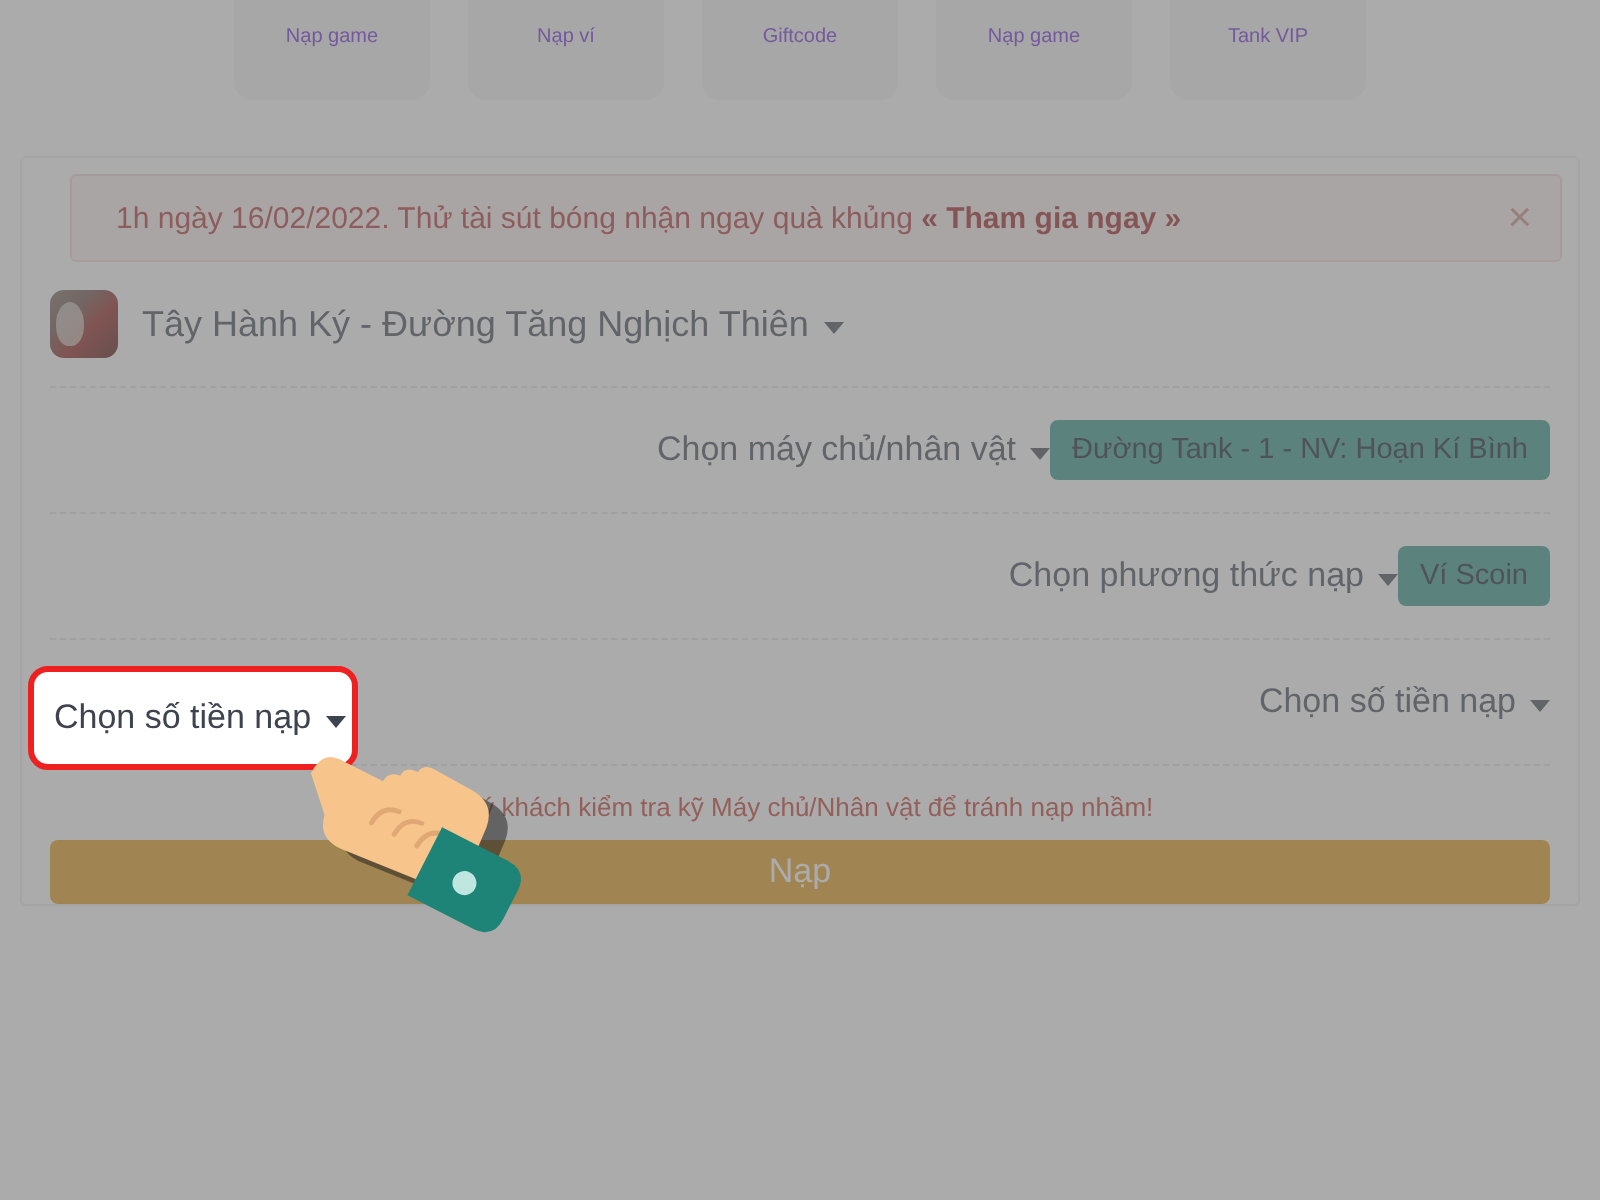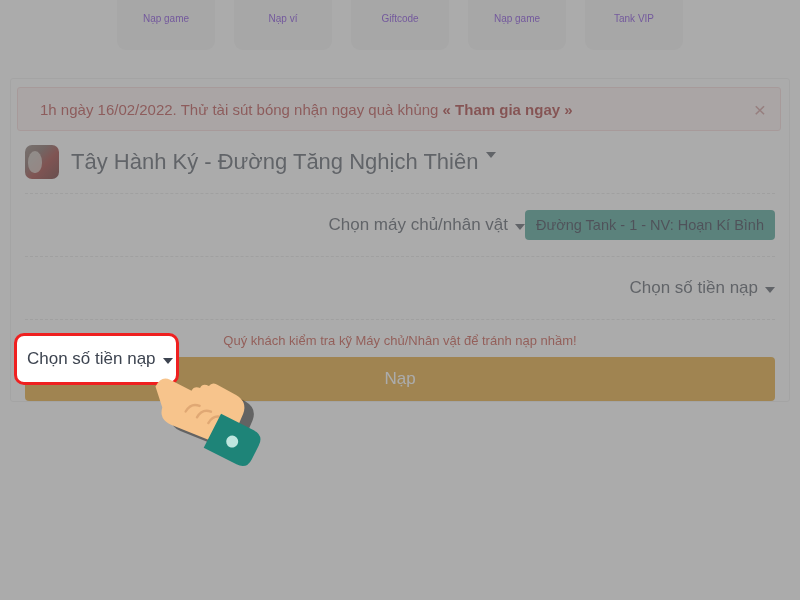--- a/index.html
+++ b/index.html
@@ -66,21 +66,21 @@
     top: 78px;
     width: 780px;
     background: #ffffff;
     border: 1px solid #ececec;
     border-radius: 3px;
     box-sizing: border-box;
   }
 
   
   .banner {
-    margin: 8px 8px 0 6px;
+    margin: 8px 8px 0 24px;
     height: 44px;
     background: #fcf0f0;
     border: 1px solid #f3d3d3;
     border-radius: 3px;
     display: flex;
     align-items: center;
     position: relative;
     box-sizing: border-box;
   }
   .banner-text {
@@ -147,24 +147,24 @@
   }
   .game-avatar::after {
     content: "";
     position: absolute;
     left: 3px; top: 6px;
     width: 14px; height: 22px;
     border-radius: 50% 50% 45% 45%;
     background: rgba(215,205,198,0.75);
   }
   .game-title {
-    font-size: 22px;
+    font-size: 18px;
     color: #3d4450;
     display: flex;
-    align-items: flex-start;
+    align-items: center;
     gap: 8px;
     white-space: nowrap;
   }
 
   .badge {
     background: #2f9384;
     color: #0f172a;
     font-size: 14.5px;
     padding: 7px 11px;
     border-radius: 4px;
@@ -178,21 +178,21 @@
 
   .note {
     text-align: center;
     font-size: 13px;
     color: #c0392b;
     padding: 13px 0 9px 0;
   }
 
   .submit {
     margin: 0 14px 0 14px;
-    height: 44px;
+    height: 32px;
     background: #e29a14;
     color: #ffffff;
     font-size: 17px;
     border: none;
     border-radius: 4px;
     width: calc(100% - 28px);
     display: block;
     cursor: pointer;
     font-family: "Liberation Sans", sans-serif;
   }
@@ -331,20 +331,27 @@
       </div>
 
       <div class="row">
         <div class="row-label">
           <span>Chọn máy chủ/nhân vật</span>
           <span class="caret"></span>
         </div>
         <div class="badge">Đường Tank - 1 - NV: Hoạn Kí Bình</div>
       </div>
 
+      <div class="row">
+        <div class="row-label">
+          <span>Chọn phương thức nạp</span>
+          <span class="caret"></span>
+        </div>
+        <div class="badge">Ví Scoin</div>
+      </div>
 
       <div class="row row-amount">
         <div class="row-label">
           <span>Chọn số tiền nạp</span>
           <span class="caret"></span>
         </div>
       </div>
 
     </div>
 

